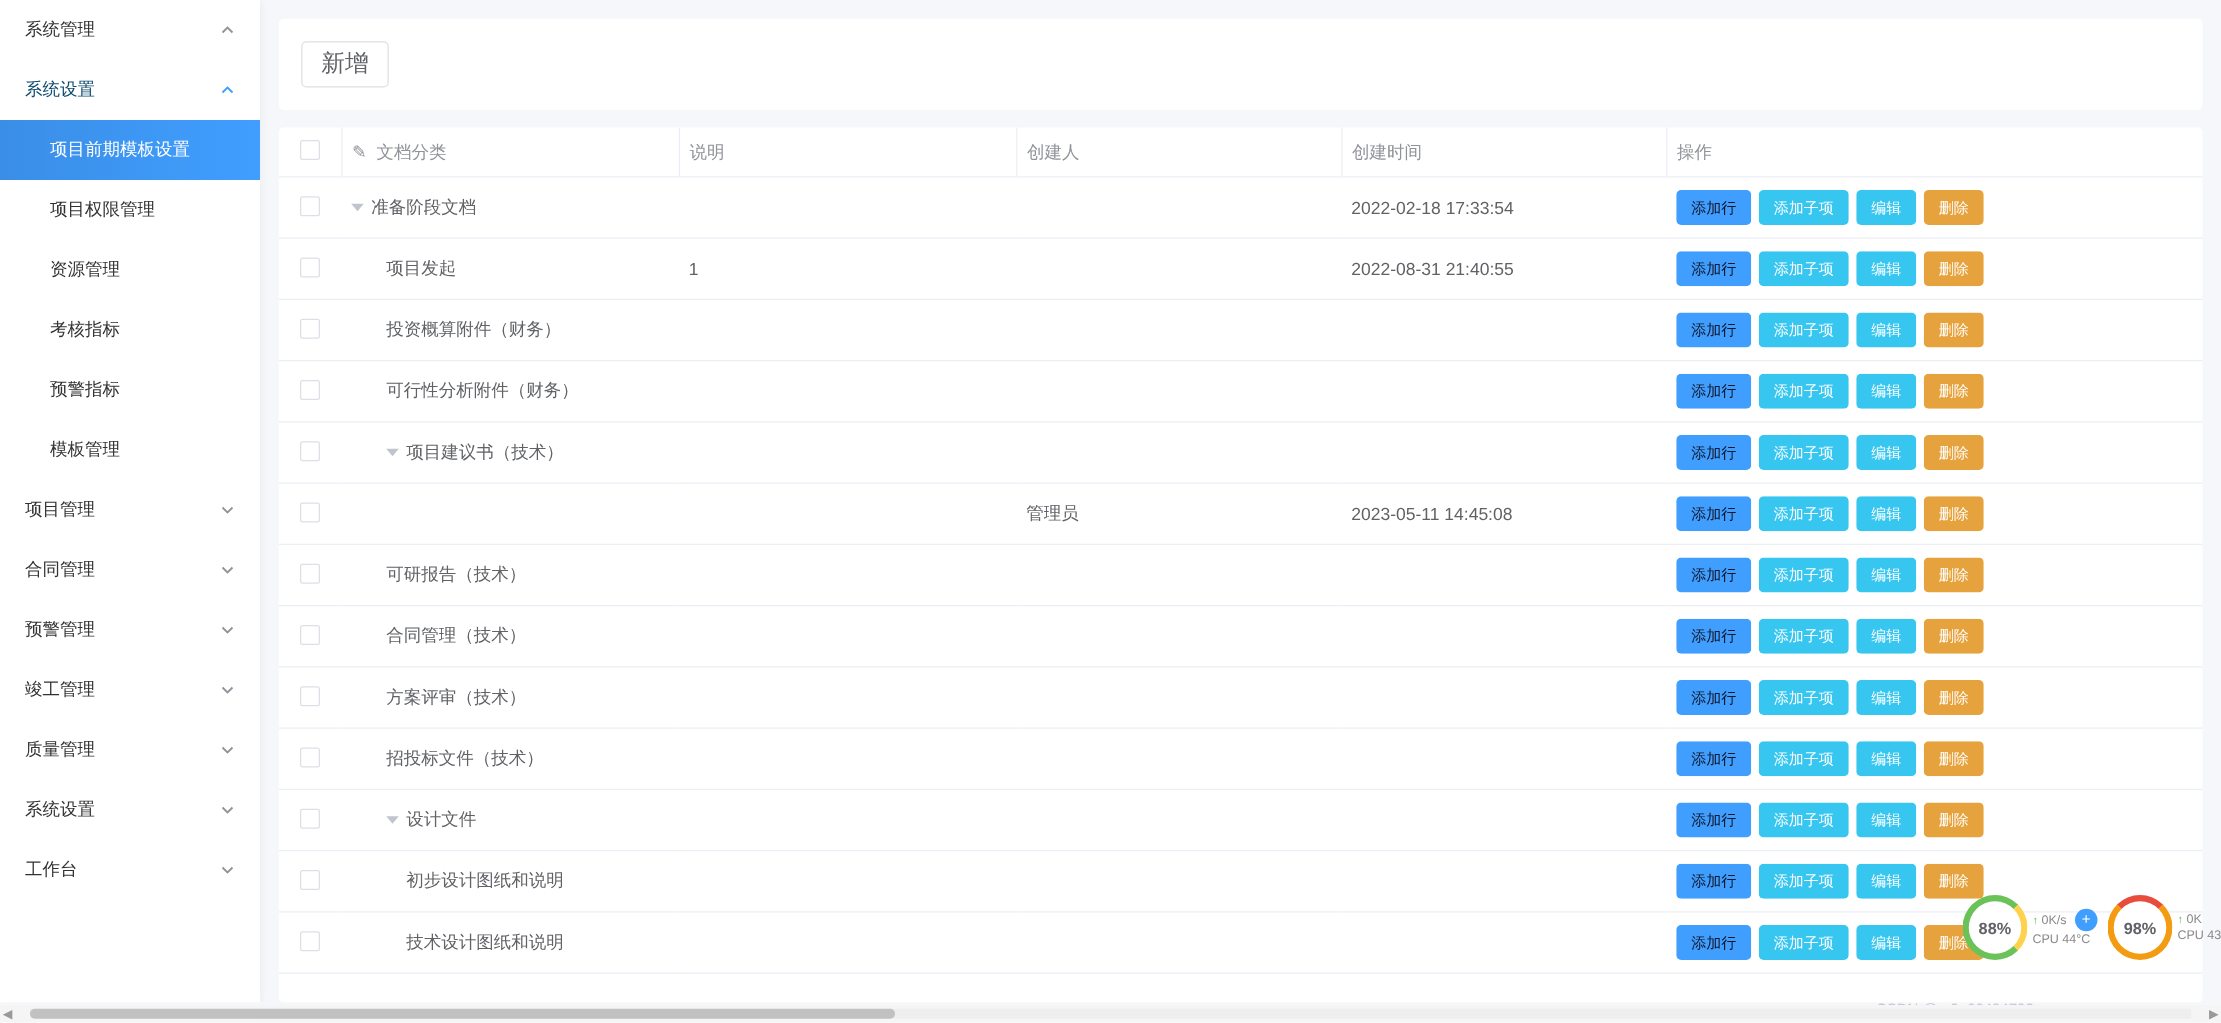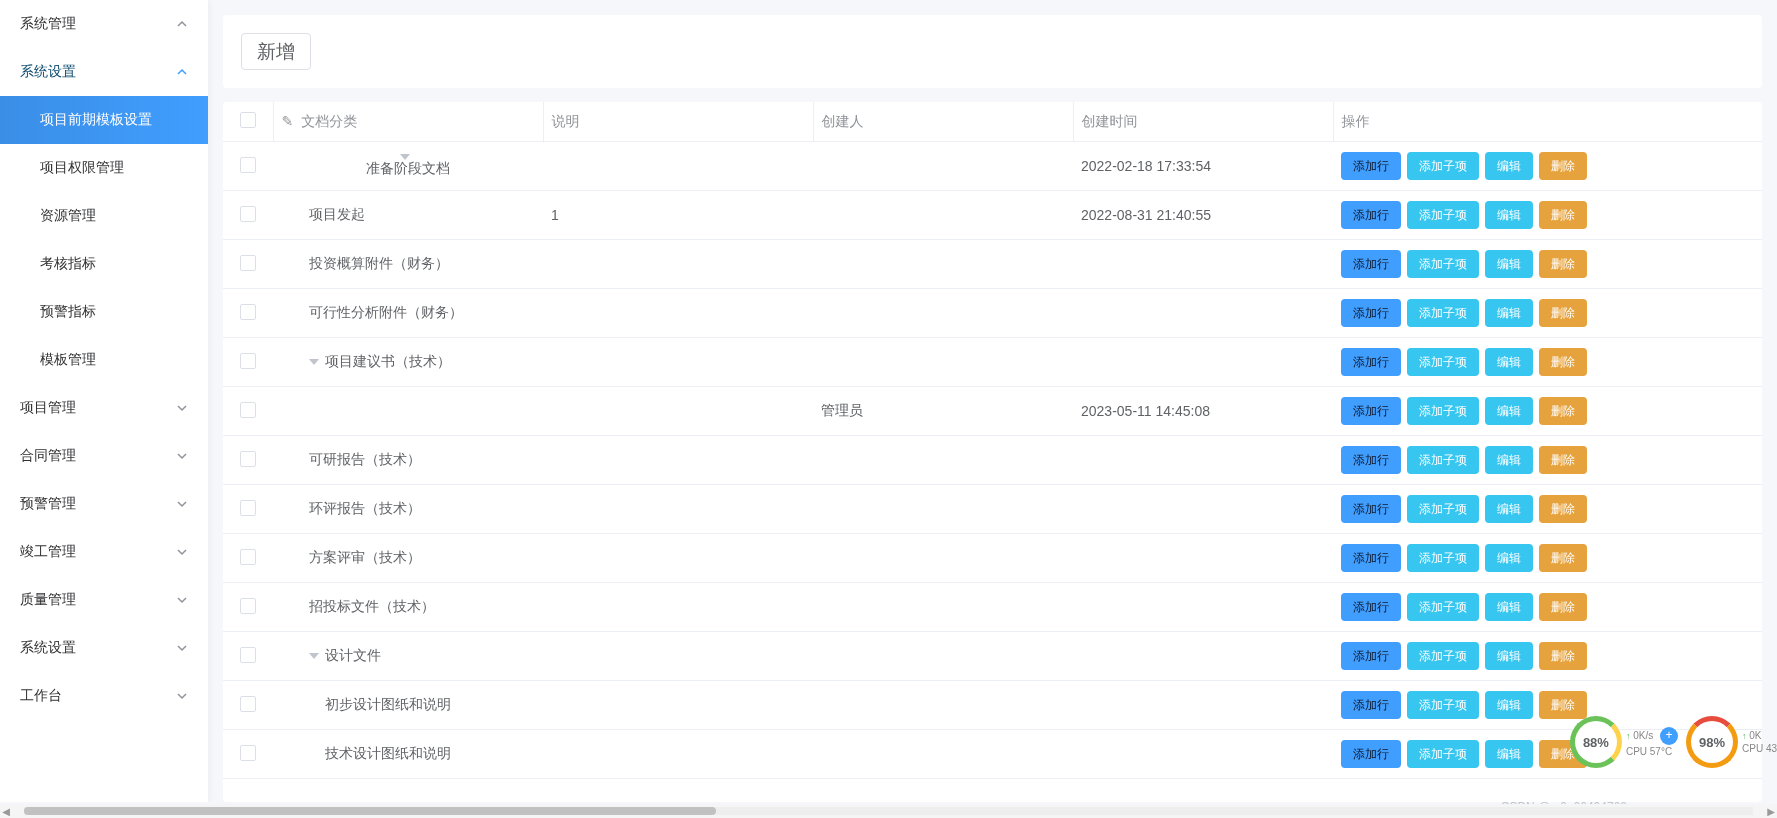--- a/index.html
+++ b/index.html
@@ -23,21 +23,21 @@
 table { width: 100%; border-collapse: collapse; }
 th, td { text-align: left; padding: 10px 8px; border-bottom: 1px solid #ebeef5; font-weight: normal; vertical-align: middle; }
 th { color: #909399; background: #fff; }
 .col-chk { width: 50px; text-align: center; }
 .col-cat { width: 270px; }
 .col-desc { width: 270px; }
 .col-creator { width: 260px; }
 .col-time { width: 260px; }
 .checkbox { width: 16px; height: 16px; border: 1px solid #dcdfe6; border-radius: 2px; display: inline-block; background: #fff; cursor: pointer; }
 .caret { display: inline-block; width: 0; height: 0; border-left: 5px solid transparent; border-right: 5px solid transparent; border-top: 6px solid #c0c4cc; margin-right: 6px; vertical-align: middle; }
-.indent-0 { padding-left: 0; flex-direction: column; }
+.indent-0 { padding-left: 0; }
 .indent-1 { padding-left: 28px; }
 .indent-2 { padding-left: 44px; }
 .cat-cell { display: flex; align-items: center; }
 .actions .btn { margin-right: 6px; }
 th.divider { border-left: 1px solid #ebeef5; }
 .edit-icon { margin-right: 4px; color: #909399; }
 .hscroll { position: absolute; left: 0; bottom: 0; width: 100%; height: 14px; background: #f5f5f5; display: flex; align-items: center; }
 .hscroll-track { flex: 1; height: 8px; background: #eee; position: relative; margin: 0 12px; }
 .hscroll-thumb { position: absolute; left: 0; top: 0; height: 8px; width: 40%; background: #c1c1c1; border-radius: 4px; }
 .hscroll-arrow { width: 12px; text-align: center; color: #999; font-size: 10px; }
@@ -254,21 +254,21 @@
               </td>
               <td class="col-desc"></td>
               <td class="col-creator"></td>
               <td class="col-time"></td>
               <td class="actions"><span class="btn btn-sm btn-primary">添加行</span><span class="btn btn-sm btn-info">添加子项</span><span class="btn btn-sm btn-info">编辑</span><span class="btn btn-sm btn-warn">删除</span></td>
             </tr>
             <tr>
               <td class="col-chk"><span class="checkbox"></span></td>
               <td class="col-cat">
                 <div class="cat-cell indent-1">
-                  <span>环评报告（技术）</span>
+                  <span>合同管理（技术）</span>
                 </div>
               </td>
               <td class="col-desc"></td>
               <td class="col-creator"></td>
               <td class="col-time"></td>
               <td class="actions"><span class="btn btn-sm btn-primary">添加行</span><span class="btn btn-sm btn-info">添加子项</span><span class="btn btn-sm btn-info">编辑</span><span class="btn btn-sm btn-warn">删除</span></td>
             </tr>
             <tr>
               <td class="col-chk"><span class="checkbox"></span></td>
               <td class="col-cat">
@@ -337,21 +337,21 @@
 </div>
 
 <div class="monitor">
   <div class="gauge">
     <div class="ring green">
         <span>88%</span>
       </div>
     <div class="gauge-meta">
       <span class="up-arrow">↑</span> <span>0K/s</span>
       <span class="plus-badge">+</span><br>
-      <span>CPU 57°C</span>
+      <span>CPU 44°C</span>
     </div>
   </div>
   <div class="gauge">
     <div class="ring orange">
         <span>98%</span>
       </div>
     <div class="gauge-meta">
       <span class="up-arrow">↑</span> <span>0K</span><br>
       <span>CPU 43</span>
     </div>

